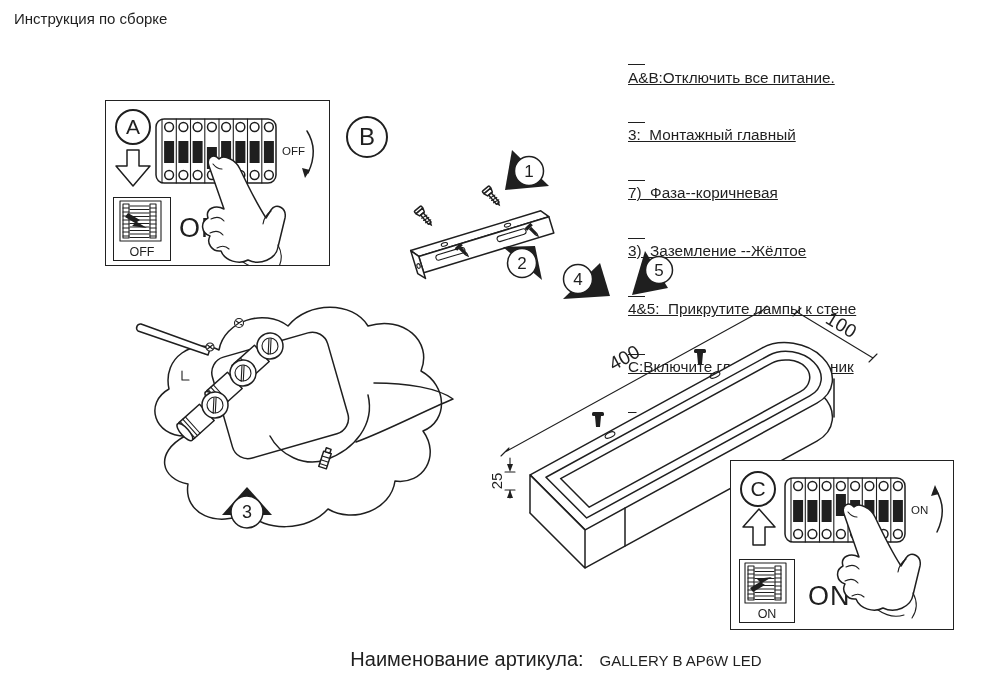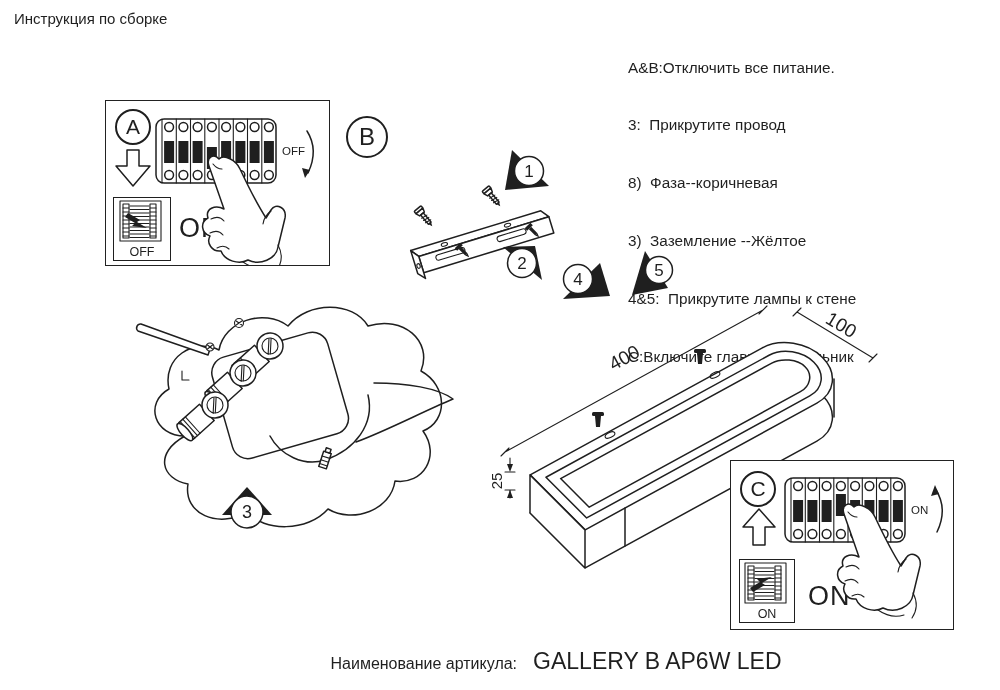--- a/index.html
+++ b/index.html
@@ -29,40 +29,40 @@
     position:absolute;font-size:27px;letter-spacing:1px;color:#1f1f1f;
   }
   .icon-box{
     position:absolute;border:1.6px solid #1f1f1f;background:#fff;
   }
   .icon-box .mini-label{
     position:absolute;bottom:1px;left:0;right:0;text-align:center;font-size:12.5px;
   }
   #title{left:14px;top:10px;font-size:15px;}
   #instructions{
-    left:628px;top:19px;font-size:15.3px;line-height:19.3px;white-space:pre;
+    left:628px;top:29px;font-size:15.3px;line-height:19.3px;white-space:pre;text-decoration:underline;
   }
   #footer{
     left:556px;top:648px;transform:translateX(-50%);white-space:nowrap;
     display:flex;align-items:baseline;gap:7px;
   }
-  #footer .flabel{font-size:16px;}
-  #footer .fart{font-size:23px;margin-left:9px;}
+  #footer .flabel{font-size:20px;}
+  #footer .fart{font-size:15px;margin-left:9px;}
 </style>
 </head>
 <body>
 
 <div id="stage">
 
   <div class="abs" id="title">Инструкция по сборке</div>
 
   <div class="abs" id="instructions">
     <div>A&amp;B:Отключить все питание.</div>
-    <div>3:  Прикрутите провод</div>
-    <div>8)  Фаза--коричневая</div>
+    <div>3:  Монтажный главный</div>
+    <div>7)  Фаза--коричневая</div>
     <div>3)  Заземление --Жёлтое</div>
     <div>4&amp;5:  Прикрутите лампы к стене</div>
     <div>C:Включите главный рубильник</div>
   </div>
 
   <div class="panel" style="left:105px;top:100px;width:223px;height:164px;">
     <div class="circle-label" style="left:9px;top:8px;width:32px;height:32px;font-size:21px;">A</div>
 
     <svg style="left:48px;top:10px;" width="170" height="95" viewBox="0 0 170 95">
       <rect class="ln wh" x="2" y="8" width="120" height="64" rx="8"></rect>

